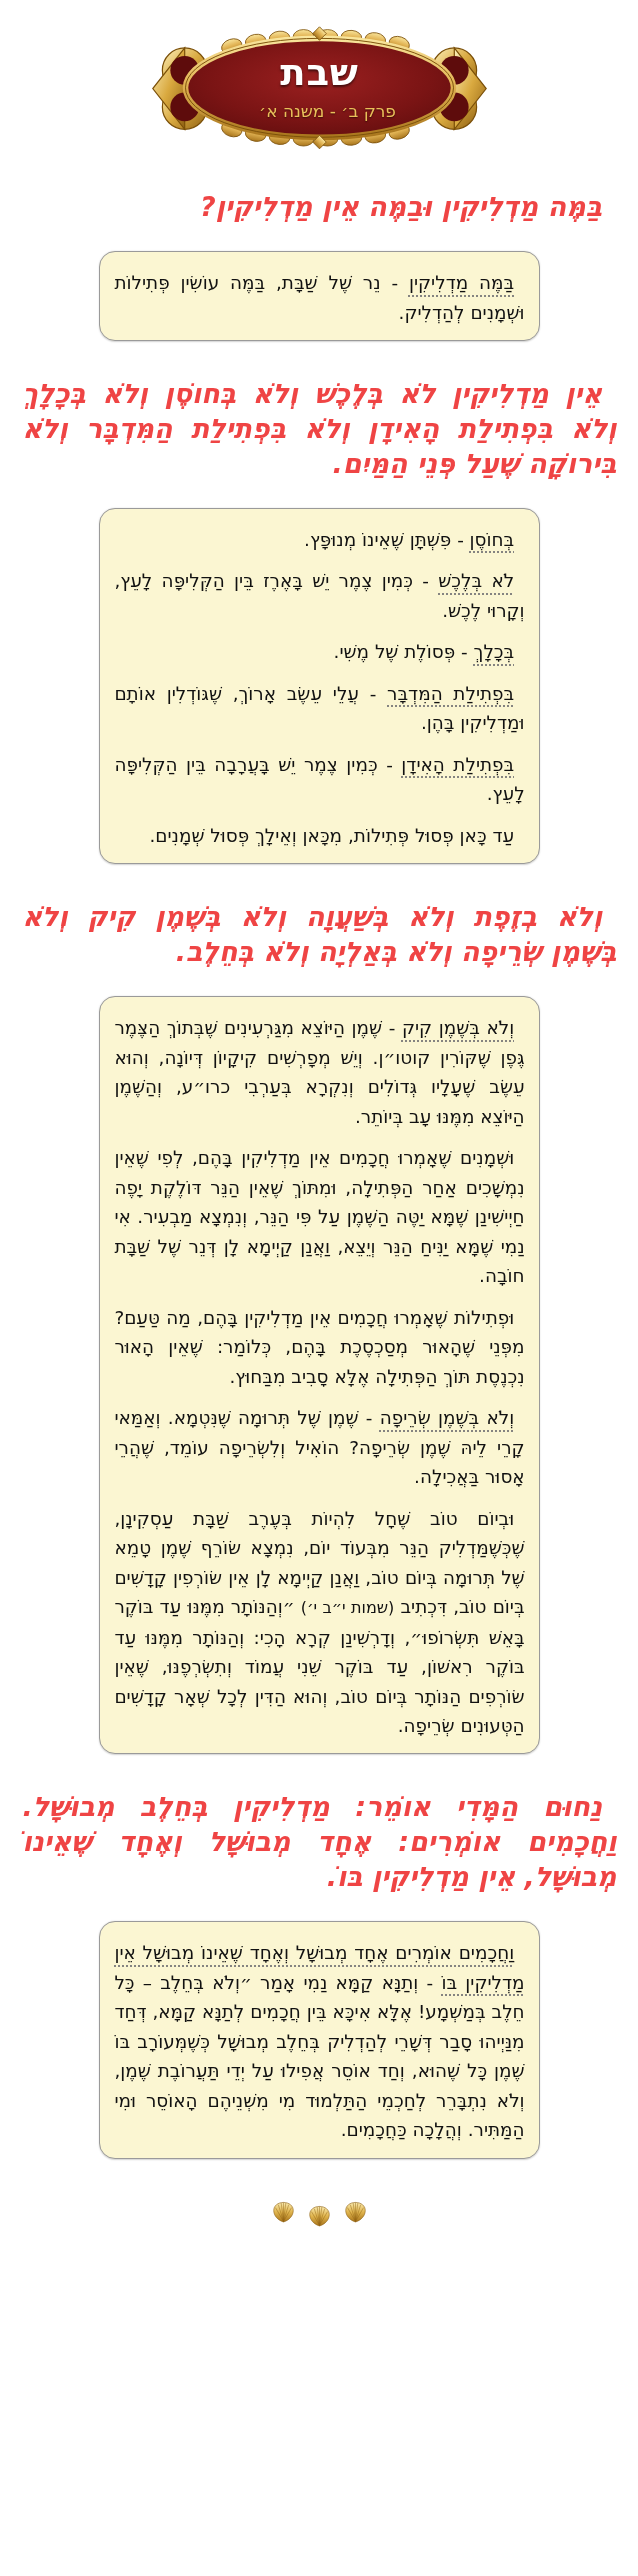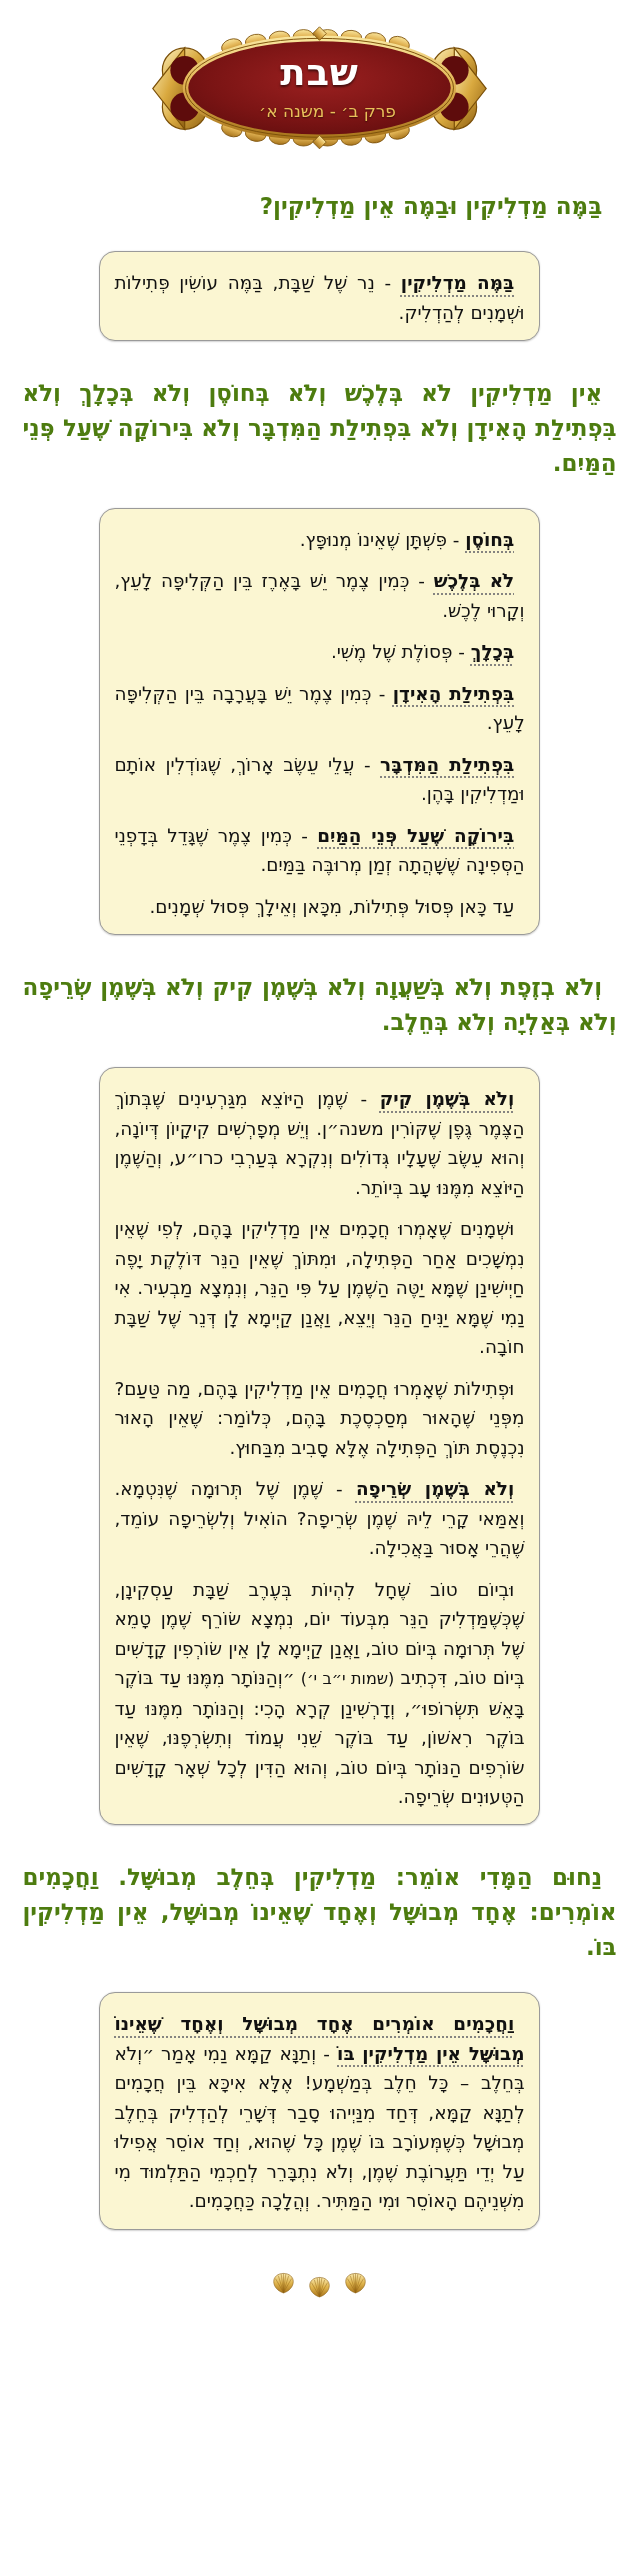--- a/index.html
+++ b/index.html
@@ -36,47 +36,48 @@
     position:absolute;
     top:77px;left:16px;right:0;
     text-align:center;
     color:var(--gold_text,#e9c05a);
     font-size:17px;
     text-shadow:0 0.8px 1.6px rgba(0,0,0,.5);
   }
   
   .mishnah{
     margin:35px 22.4px 0 22.4px;
-    font-size:23px;
+    font-size:27px;
     font-weight:bold;
     line-height:35px;
-    color:#4d7c0f;
+    color:#ef4444;
     text-align:justify;
     text-indent:14.4px;
+    font-style:italic;
   }
   .mishnah.single{text-align:right;}
   
   .box{
     width:441px;
     margin:27px auto 0 auto;
     background:var(--box_bg,#fbf6d2);
     border:0.8px solid var(--box_border,#9a9a9a);
     border-radius:16px;
     padding:16px 14.4px 12.8px 14.4px;
     box-sizing:border-box;
     font-size:18.4px;
     line-height:29.5px;
     color:#111;
     text-align:justify;
     box-shadow:0 0.8px 1.6px rgba(0,0,0,.18);
   }
   .box p{margin:0 0 12px 0;text-indent:10.4px;}
   .box p:last-child{margin-bottom:0;}
   .lead{
-    font-weight:bold;
+    font-weight:normal;
     text-decoration:underline dotted 1.6px rgba(120,120,120,.9);
     text-underline-offset:5.6px;
   }
   .cite{font-size:16px;}
   
   .shell-row{
     margin-top:42px;
     padding-bottom:24px;
     display:flex;
     justify-content:center;
@@ -173,30 +174,29 @@
   <div class="box">
     <p><span class="lead">בַּמֶּה מַדְלִיקִין</span><span> - נֵר שֶׁל שַׁבָּת, בַּמֶּה עוֹשִׂין פְּתִילוֹת וּשְׁמָנִים לְהַדְלִיק.</span></p>
   </div>
 
   <div class="mishnah">אֵין מַדְלִיקִין לֹא בְּלֶכֶשׁ וְלֹא בְּחוֹסֶן וְלֹא בְּכָלָךְ וְלֹא בִּפְתִילַת הָאִידָן וְלֹא בִּפְתִילַת הַמִּדְבָּר וְלֹא בִּירוֹקָה שֶׁעַל פְּנֵי הַמַּיִם.</div>
 
   <div class="box">
     <p><span class="lead">בְּחוֹסֶן</span><span> - פִּשְׁתָּן שֶׁאֵינוֹ מְנוּפָּץ.</span></p>
     <p><span class="lead">לֹא בְּלֶכֶשׁ</span><span> - כְּמִין צֶמֶר יֵשׁ בָּאֶרֶז בֵּין הַקְּלִיפָּה לָעֵץ, וְקָרוּי לֶכֶשׁ.</span></p>
     <p><span class="lead">בְּכָלָךְ</span><span> - פְּסוֹלֶת שֶׁל מֶשִׁי.</span></p>
+    <p><span class="lead">בִּפְתִילַת הַמִּדְבָּר</span><span> - עֲלֵי עֵשֶׂב אָרוֹךְ, שֶׁגּוֹדְלִין אוֹתָם וּמַדְלִיקִין בָּהֶן.</span></p>
     <p><span class="lead">בִּפְתִילַת הָאִידָן</span><span> - כְּמִין צֶמֶר יֵשׁ בָּעֲרָבָה בֵּין הַקְּלִיפָּה לָעֵץ.</span></p>
-    <p><span class="lead">בִּפְתִילַת הַמִּדְבָּר</span><span> - עֲלֵי עֵשֶׂב אָרוֹךְ, שֶׁגּוֹדְלִין אוֹתָם וּמַדְלִיקִין בָּהֶן.</span></p>
-    <p><span class="lead">בִּירוֹקָה שֶׁעַל פְּנֵי הַמַּיִם</span><span> - כְּמִין צֶמֶר שֶׁגָּדֵל בְּדָפְנֵי הַסְּפִינָה שֶׁשָּׁהֲתָה זְמַן מְרוּבֶּה בַּמַּיִם.</span></p>
     <p><span>עַד כָּאן פְּסוּל פְּתִילוֹת, מִכָּאן וְאֵילָךְ פְּסוּל שְׁמָנִים.</span></p>
   </div>
 
   <div class="mishnah">וְלֹא בְזֶפֶת וְלֹא בְּשַׁעֲוָה וְלֹא בְּשֶׁמֶן קִיק וְלֹא בְּשֶׁמֶן שְׂרֵיפָה וְלֹא בְּאַלְיָה וְלֹא בְּחֵלֶב.</div>
 
   <div class="box">
-    <p><span class="lead">וְלֹא בְּשֶׁמֶן קִיק</span><span> - שֶׁמֶן הַיּוֹצֵא מִגַּרְעִינִים שֶׁבְּתוֹךְ הַצֶּמֶר גֶּפֶן שֶׁקּוֹרִין משנה״ן. וְיֵשׁ מְפָרְשִׁים קִיקָיוֹן דְּיוֹנָה, וְהוּא עֵשֶׂב שֶׁעָלָיו גְּדוֹלִים וְנִקְרָא בְּעַרְבִי כרו״ע, וְהַשֶּׁמֶן הַיּוֹצֵא מִמֶּנּוּ עָב בְּיוֹתֵר.</span></p>
+    <p><span class="lead">וְלֹא בְּשֶׁמֶן קִיק</span><span> - שֶׁמֶן הַיּוֹצֵא מִגַּרְעִינִים שֶׁבְּתוֹךְ הַצֶּמֶר גֶּפֶן שֶׁקּוֹרִין קוטו״ן. וְיֵשׁ מְפָרְשִׁים קִיקָיוֹן דְּיוֹנָה, וְהוּא עֵשֶׂב שֶׁעָלָיו גְּדוֹלִים וְנִקְרָא בְּעַרְבִי כרו״ע, וְהַשֶּׁמֶן הַיּוֹצֵא מִמֶּנּוּ עָב בְּיוֹתֵר.</span></p>
     <p><span>וּשְׁמָנִים שֶׁאָמְרוּ חֲכָמִים אֵין מַדְלִיקִין בָּהֶם, לְפִי שֶׁאֵין נִמְשָׁכִים אַחַר הַפְּתִילָה, וּמִתּוֹךְ שֶׁאֵין הַנֵּר דּוֹלֶקֶת יָפֶה חַיְישִׁינַן שֶׁמָּא יַטֶּה הַשֶּׁמֶן עַל פִּי הַנֵּר, וְנִמְצָא מַבְעִיר. אִי נַמִי שֶׁמָּא יַנִּיחַ הַנֵּר וְיֵצֵא, וַאֲנַן קַיְימָא לָן דְּנֵר שֶׁל שַׁבָּת חוֹבָה.</span></p>
     <p><span>וּפְתִילוֹת שֶׁאָמְרוּ חֲכָמִים אֵין מַדְלִיקִין בָּהֶם, מַה טַּעַם? מִפְּנֵי שֶׁהָאוּר מְסַכְסֶכֶת בָּהֶם, כְּלוֹמַר: שֶׁאֵין הָאוּר נִכְנֶסֶת תּוֹךְ הַפְּתִילָה אֶלָּא סָבִיב מִבַּחוּץ.</span></p>
     <p><span class="lead">וְלֹא בְּשֶׁמֶן שְׂרֵיפָה</span><span> - שֶׁמֶן שֶׁל תְּרוּמָה שֶׁנִּטְמָא. וְאַמַּאי קָרֵי לֵיהּ שֶׁמֶן שְׂרֵיפָה? הוֹאִיל וְלִשְׂרֵיפָה עוֹמֵד, שֶׁהֲרֵי אָסוּר בַּאֲכִילָה.</span></p>
     <p><span>וּבְיוֹם טוֹב שֶׁחָל לִהְיוֹת בְּעֶרֶב שַׁבָּת עַסְקִינָן, שֶׁכְּשֶׁמַּדְלִיק הַנֵּר מִבְּעוֹד יוֹם, נִמְצָא שׂוֹרֵף שֶׁמֶן טָמֵא שֶׁל תְּרוּמָה בְּיוֹם טוֹב, וַאֲנַן קַיְימָא לָן אֵין שׂוֹרְפִין קָדָשִׁים בְּיוֹם טוֹב, דִּכְתִיב </span><span class="cite">(שמות י״ב י׳)</span><span> ״וְהַנּוֹתָר מִמֶּנּוּ עַד בּוֹקֶר בָּאֵשׁ תִּשְׂרוֹפוּ״, וְדָרְשִׁינַן קְרָא הָכִי: וְהַנּוֹתָר מִמֶּנּוּ עַד בּוֹקֶר רִאשׁוֹן, עַד בּוֹקֶר שֵׁנִי עֲמוֹד וְתִשְׂרְפֶנּוּ, שֶׁאֵין שׂוֹרְפִים הַנּוֹתָר בְּיוֹם טוֹב, וְהוּא הַדִּין לְכָל שְׁאָר קָדָשִׁים הַטְּעוּנִים שְׂרֵיפָה.</span></p>
   </div>
 
   <div class="mishnah">נַחוּם הַמָּדִי אוֹמֵר: מַדְלִיקִין בְּחֵלֶב מְבוּשָּׁל. וַחֲכָמִים אוֹמְרִים: אֶחָד מְבוּשָּׁל וְאֶחָד שֶׁאֵינוֹ מְבוּשָּׁל, אֵין מַדְלִיקִין בּוֹ.</div>
 
   <div class="box">
     <p><span class="lead">וַחֲכָמִים אוֹמְרִים אֶחָד מְבוּשָּׁל וְאֶחָד שֶׁאֵינוֹ מְבוּשָּׁל אֵין מַדְלִיקִין בּוֹ</span><span> - וְתַנָּא קַמָּא נַמִי אָמַר ״וְלֹא בְּחֵלֶב – כָּל חֵלֶב בְּמַשְׁמָע! אֶלָּא אִיכָּא בֵּין חֲכָמִים לְתַנָּא קַמָּא, דְּחַד מִנַּיְיהוּ סָבַר דְּשָׁרֵי לְהַדְלִיק בְּחֵלֶב מְבוּשָּׁל כְּשֶׁמְּעוֹרָב בּוֹ שֶׁמֶן כָּל שֶׁהוּא, וְחַד אוֹסֵר אֲפִילוּ עַל יְדֵי תַּעֲרוֹבֶת שֶׁמֶן, וְלֹא נִתְבָּרֵר לְחַכְמֵי הַתַּלְמוּד מִי מִשְּׁנֵיהֶם הָאוֹסֵר וּמִי הַמַּתִּיר. וְהֲלָכָה כַּחֲכָמִים.</span></p>

